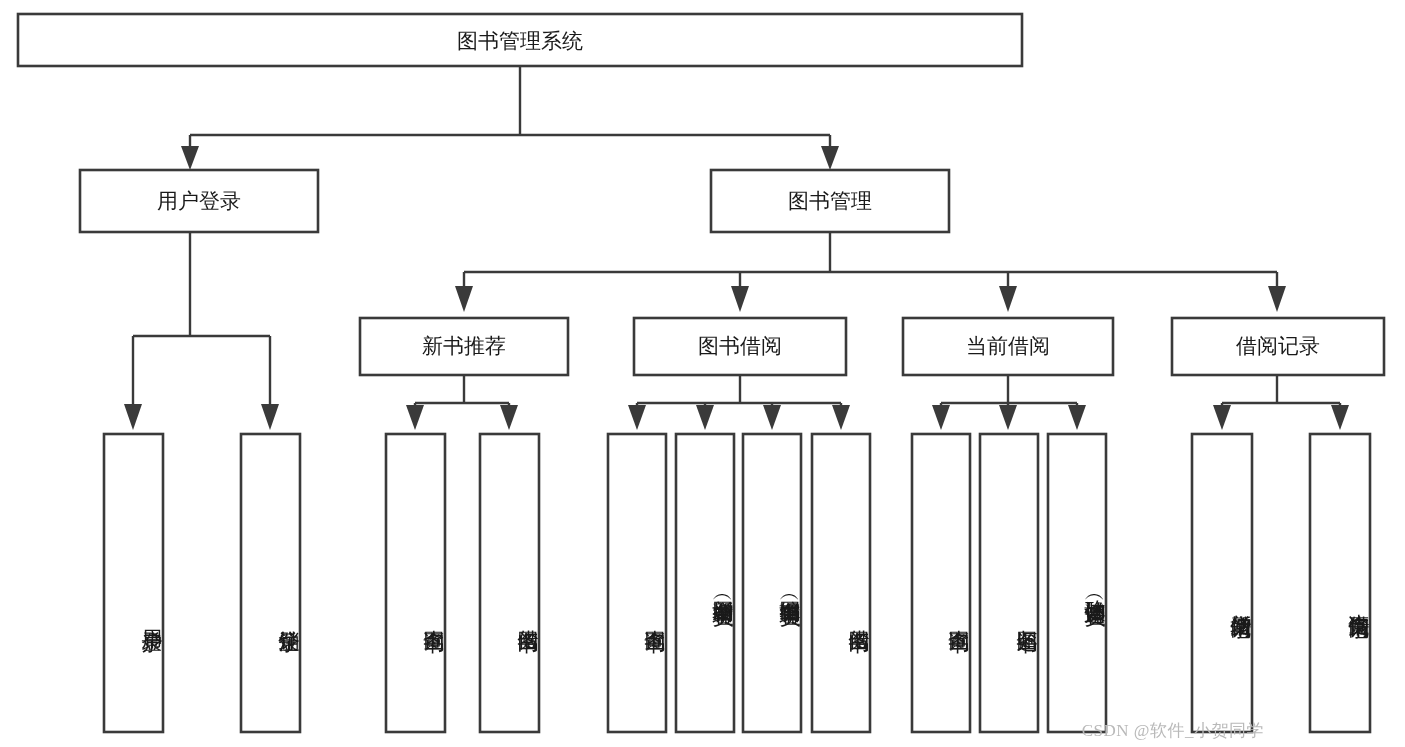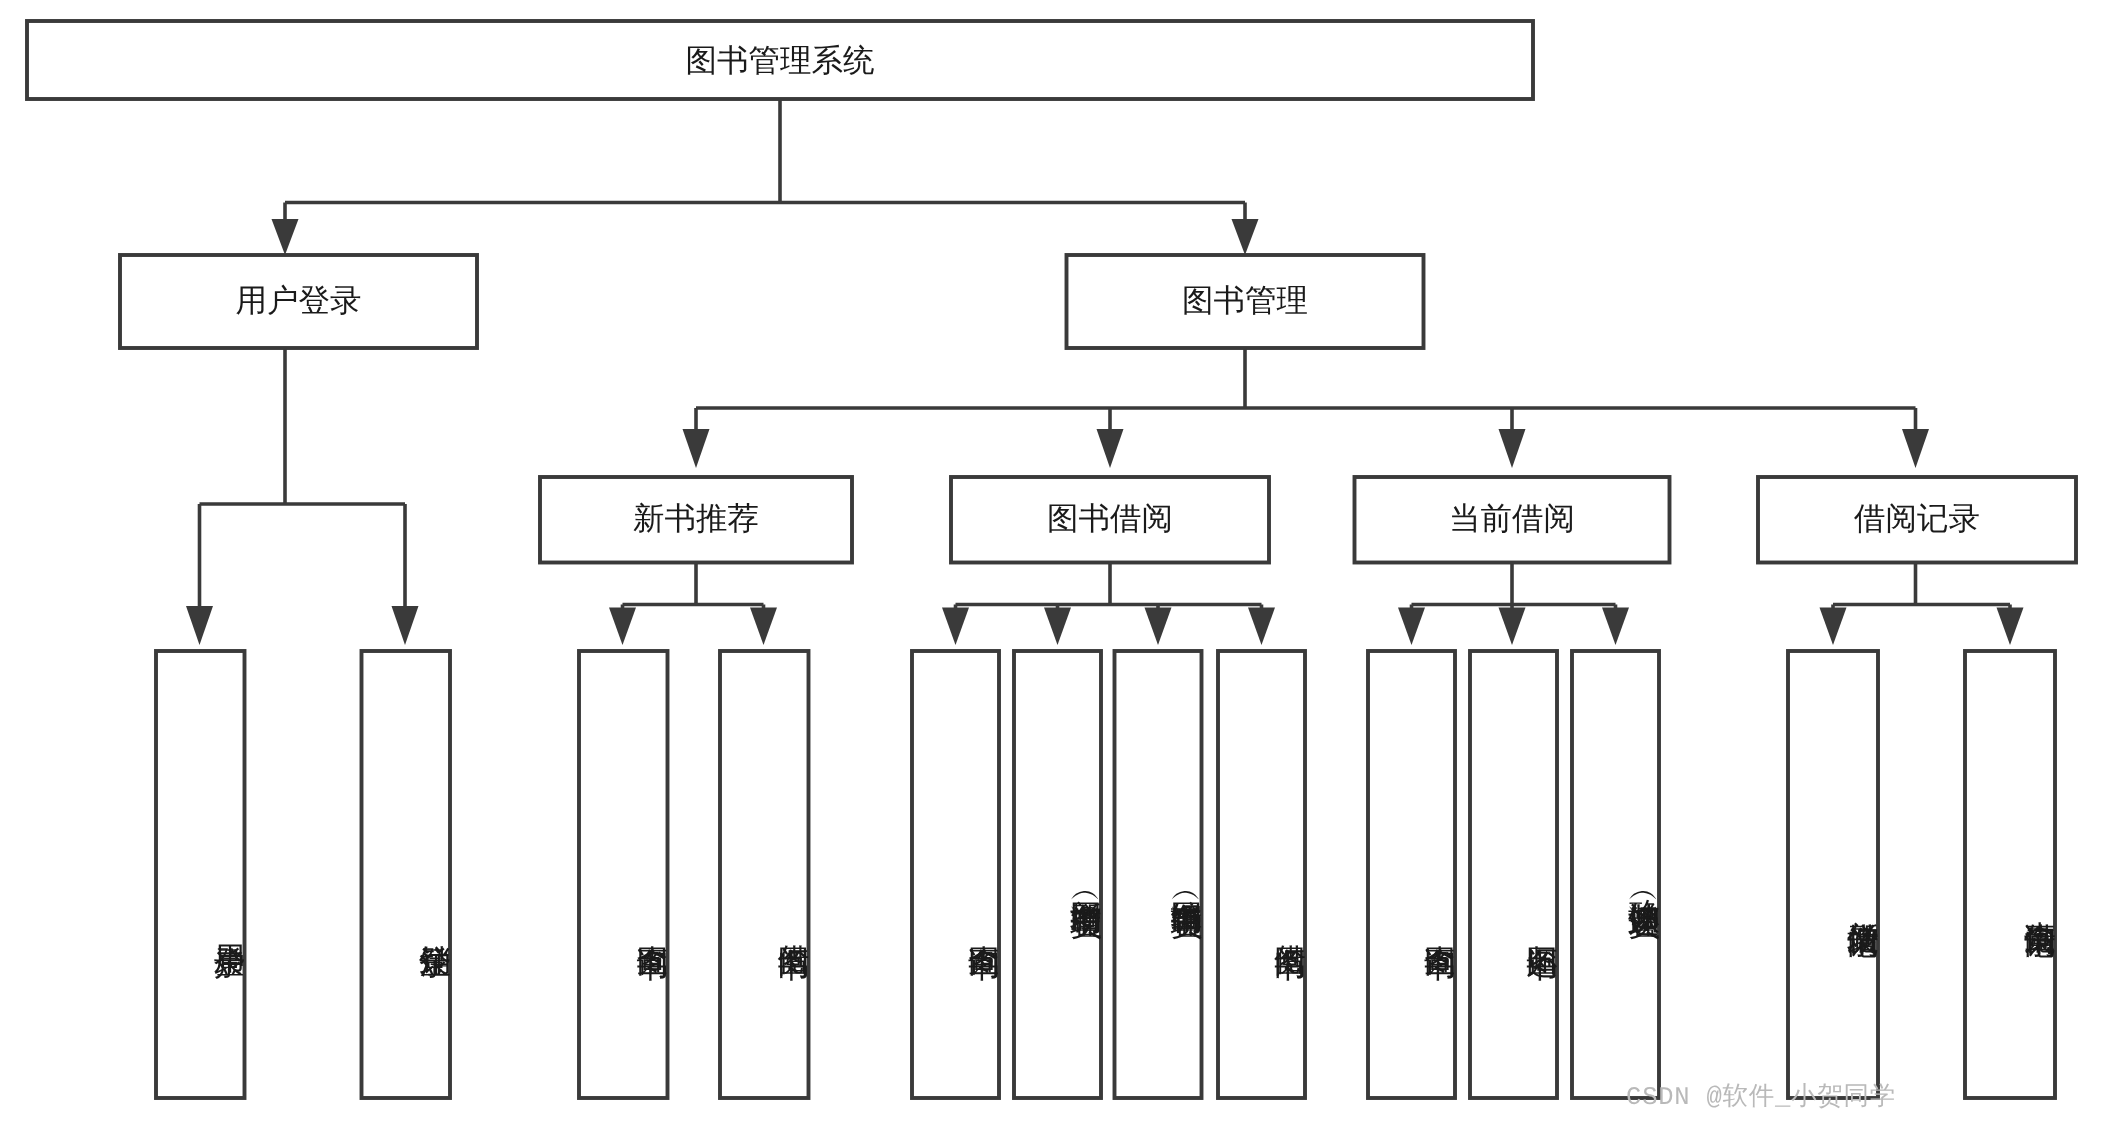--- a/index.html
+++ b/index.html
@@ -60,21 +60,21 @@
     align-items: flex-start;
     justify-content: center;
     text-align: center;
     white-space: nowrap;
     pointer-events: none;
   }
   .watermark {
     position: absolute;
     right: 8px;
     bottom: 5px;
-    font-family: Liberation Mono, monospace;
+    font-family: Liberation Serif, serif;
     font-size: 17px;
     color: #b9b9b9;
     letter-spacing: 0.5px;
     white-space: nowrap;
   }
 </style>
 </head>
 <body>
 
 <div id="diagram-root">

